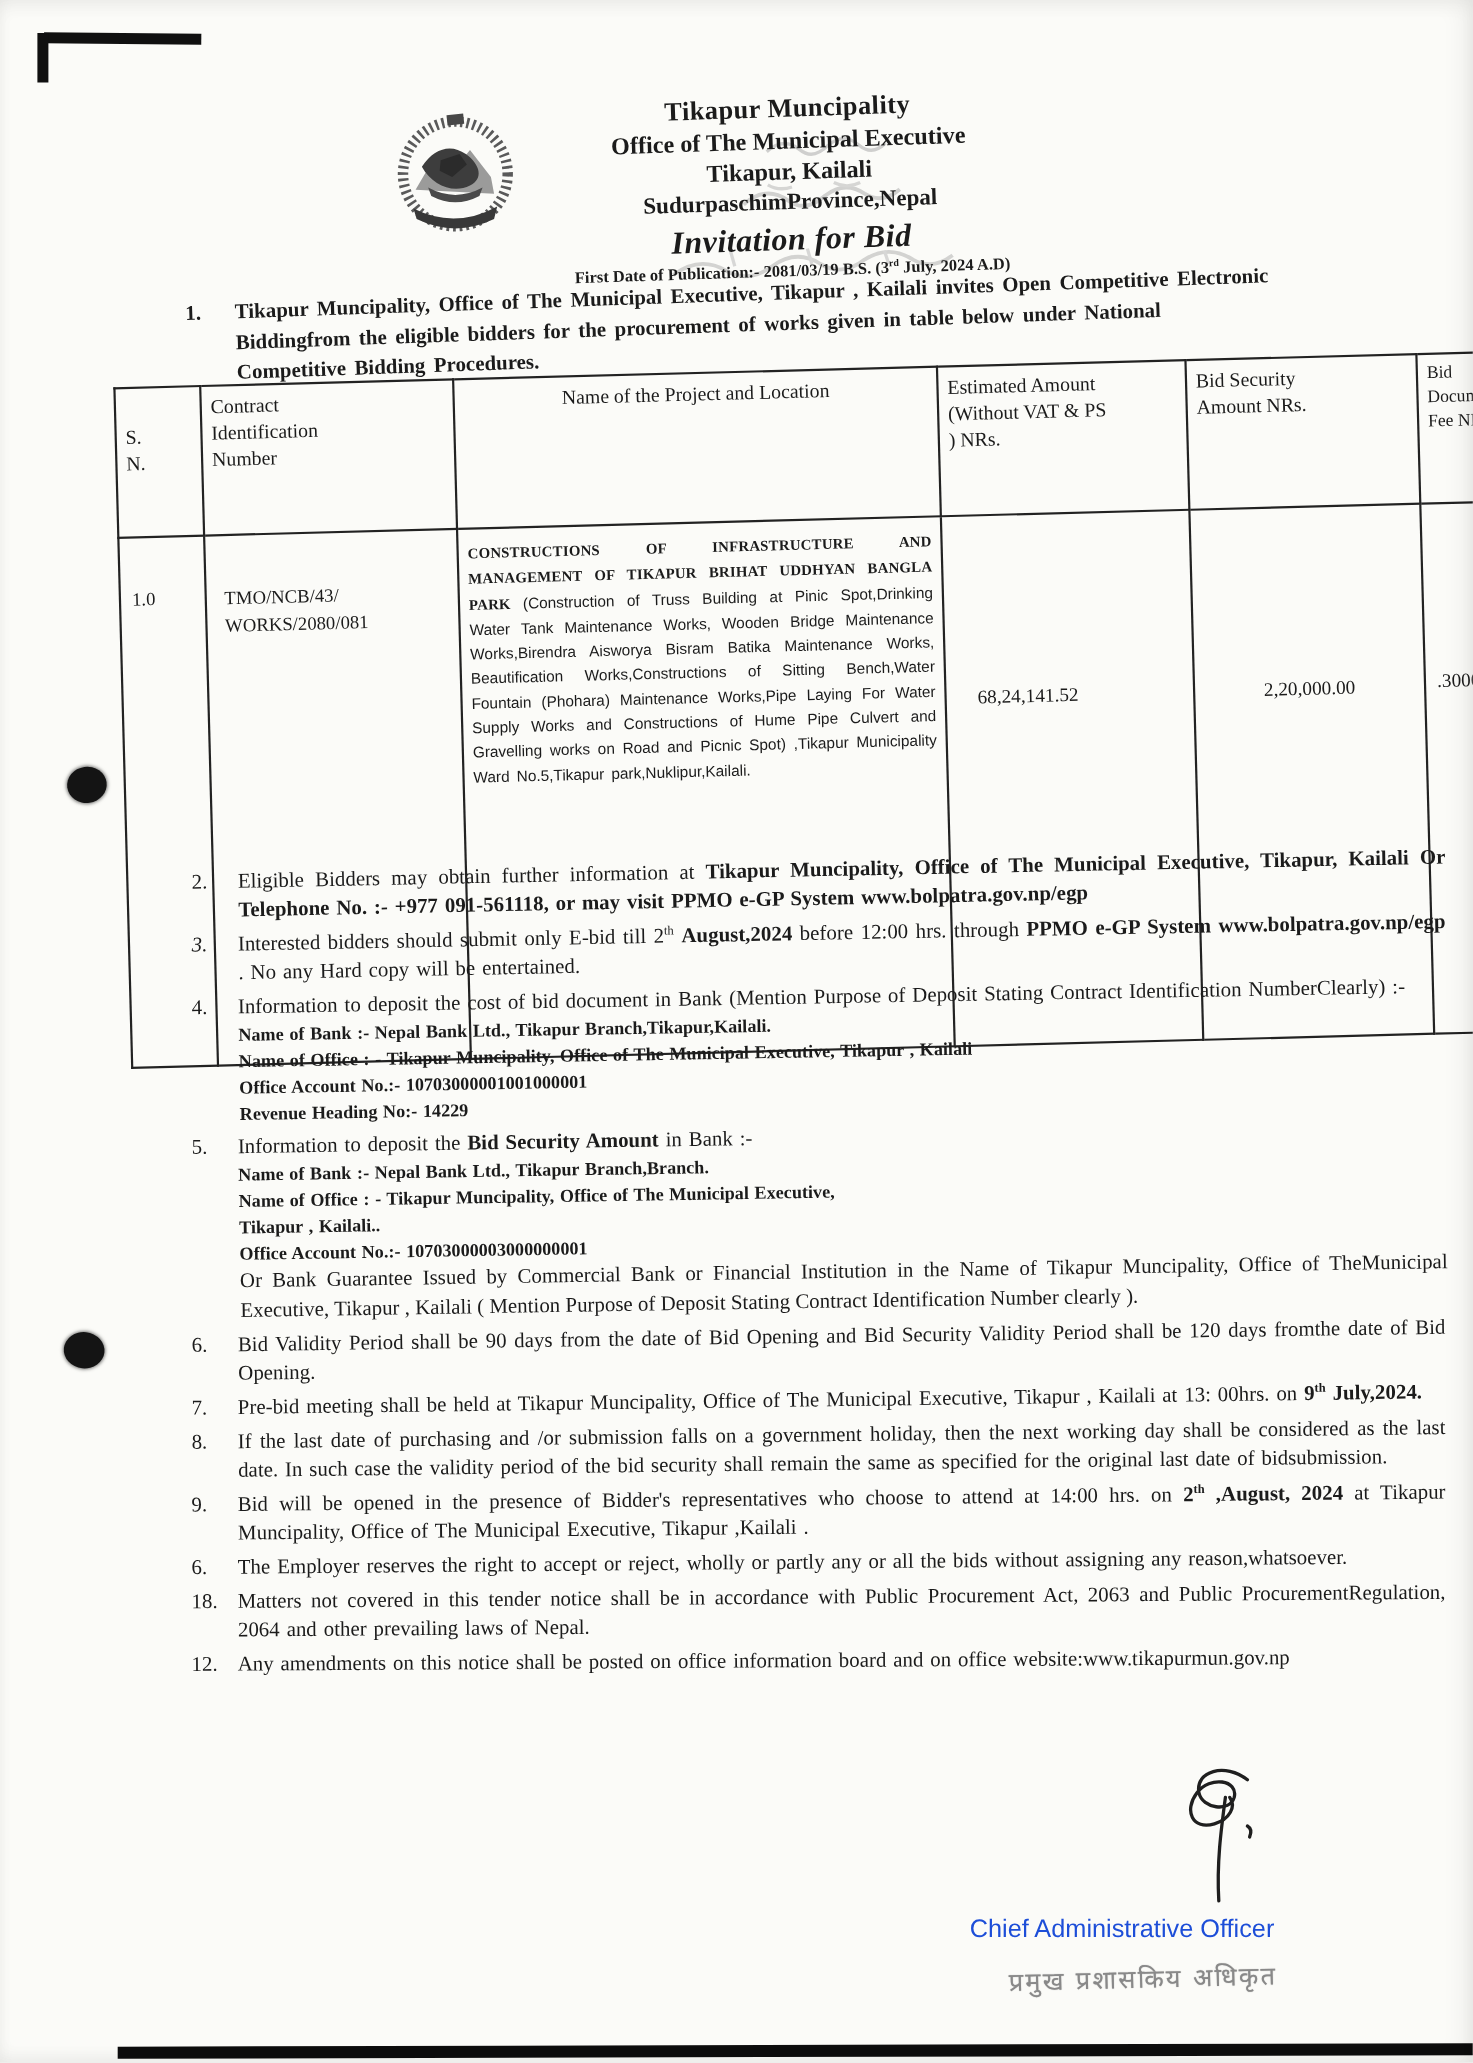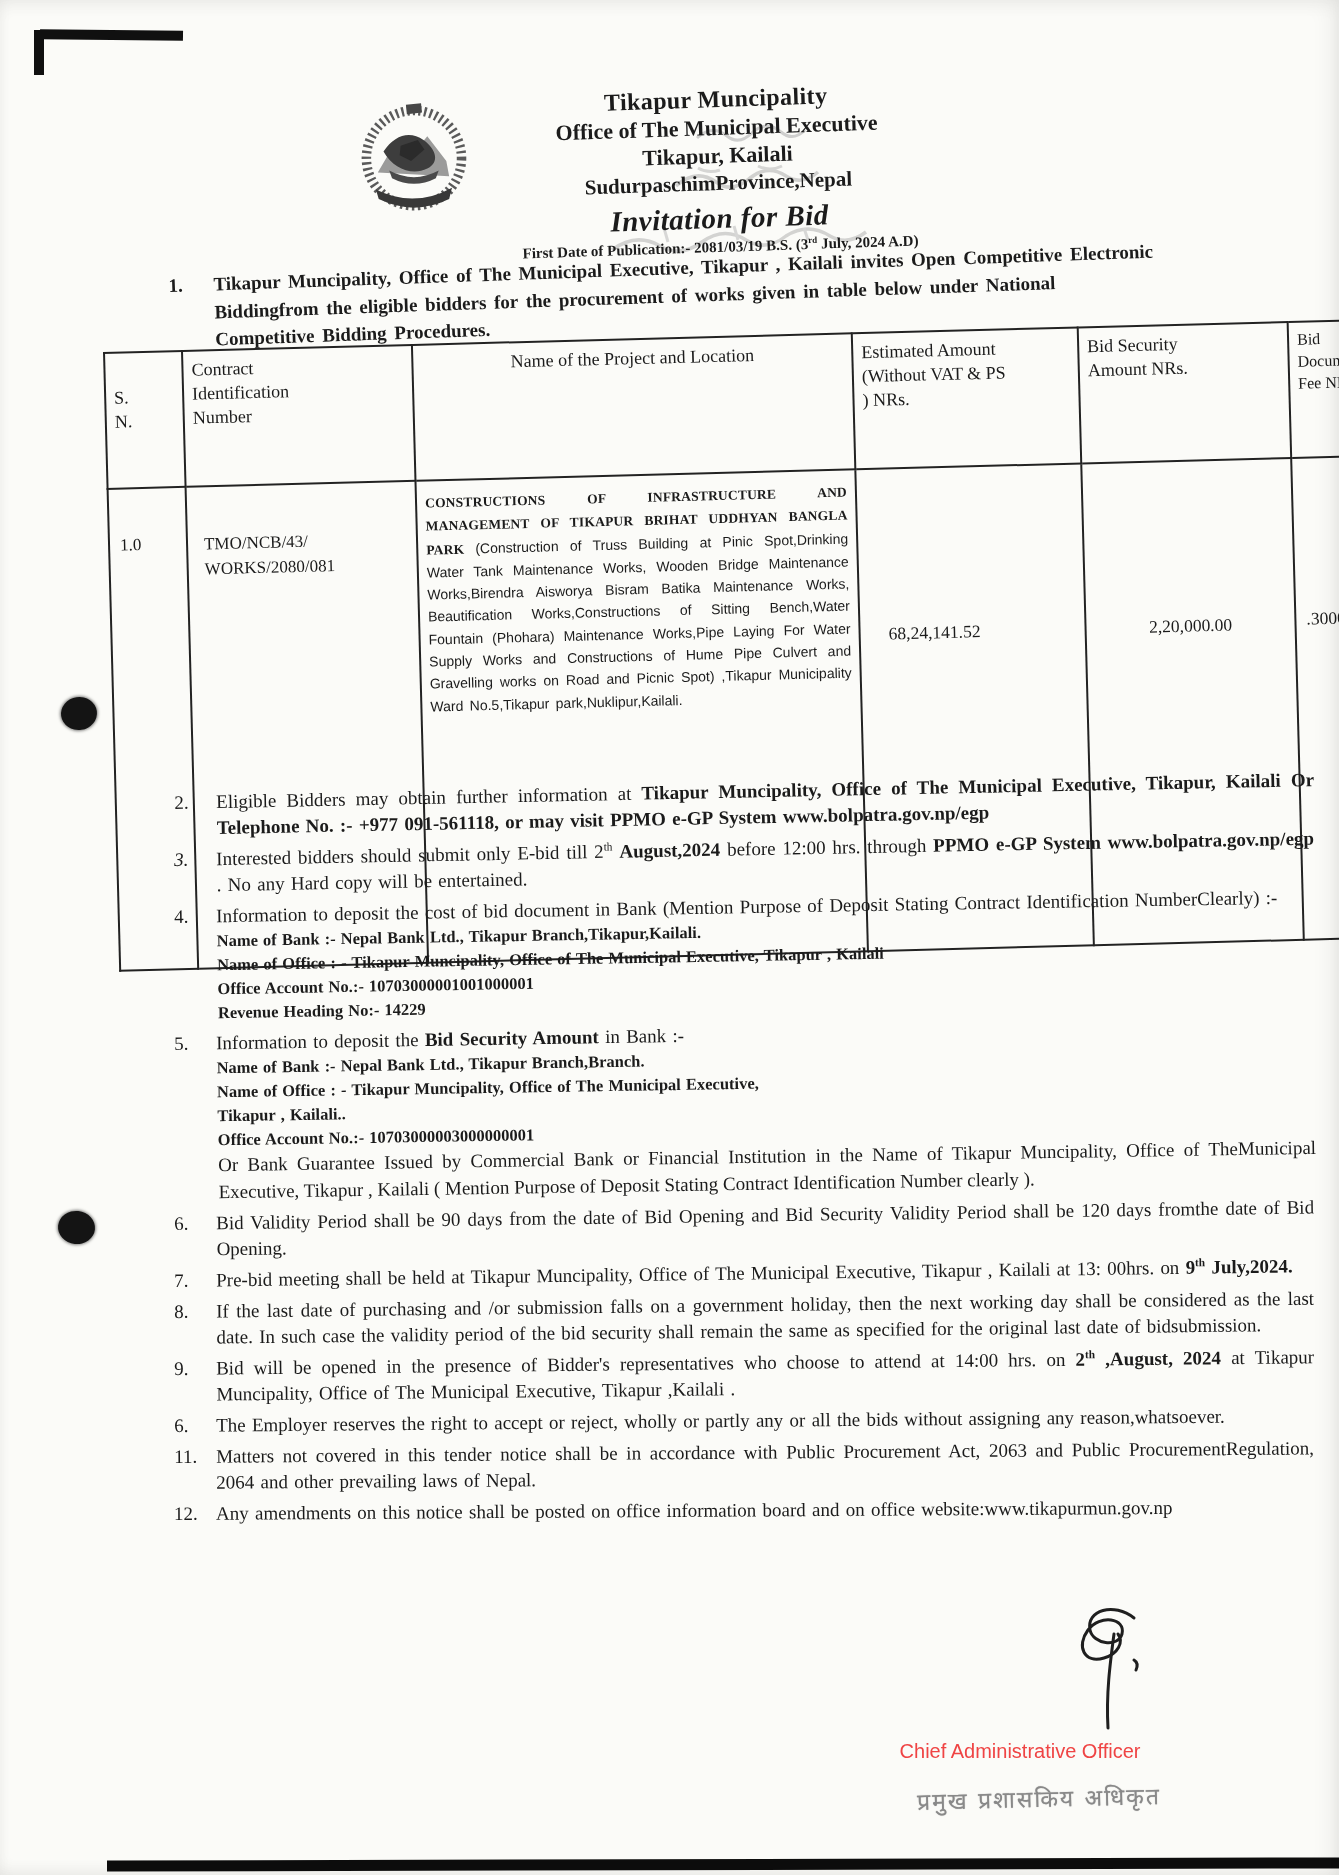--- a/index.html
+++ b/index.html
@@ -56,21 +56,21 @@
   #notice-list{position:absolute;left:172px;top:790px;width:1142px;}
   .item{display:grid;grid-template-columns:44px 1fr;margin-bottom:5px;font-size:19px;line-height:26px;transform-origin:left top;}
   .item .num{padding-left:2px;}
   .item .main{text-align:justify;word-spacing:1.5px;}
   .item .sub{font-weight:bold;font-size:16.5px;line-height:24px;word-spacing:1px;}
   .item .tail{text-align:justify;line-height:26.5px;}
 
   
   .sig{position:absolute;left:1030px;top:1602px;width:120px;height:150px;}
   .cao{position:absolute;left:870px;top:1740px;width:300px;text-align:center;
-       font-family:"Liberation Sans",sans-serif;font-size:20px;color:#ef4444;}
+       font-family:"Liberation Sans",sans-serif;font-size:23px;color:#1d4ed8;}
   .npstamp{position:absolute;left:874px;top:1782px;width:330px;text-align:center;
        font-family:"DejaVu Sans",sans-serif;font-size:23px;color:#767676;opacity:.85;
        letter-spacing:2px;transform:rotate(-1.4deg);text-shadow:0 0 1px #9a9a9a;}
 </style>
 </head>
 <body>
 
 <div class="page">
 
   <div class="corner-h"></div>
@@ -225,21 +225,21 @@
           <div class="main"><span>Bid will be opened in the presence of Bidder's representatives who choose to attend at 14:00 hrs. on </span><span class="b">2</span><sup class="b">th</sup><span class="b"> ,August, 2024</span><span> at Tikapur Muncipality, Office of The Municipal Executive, Tikapur ,Kailali .</span></div>
         </div>
       </div>
       <div class="item" style="transform: rotate(-0.51deg);">
         <div class="num">6.</div>
         <div class="ibody">
           <div class="main"><span>The Employer reserves the right to accept or reject, wholly or partly any or all the bids without assigning any reason,whatsoever.</span></div>
         </div>
       </div>
       <div class="item" style="transform: rotate(-0.43deg);">
-        <div class="num">11.</div>
+        <div class="num">18.</div>
         <div class="ibody">
           <div class="main"><span>Matters not covered in this tender notice shall be in accordance with Public Procurement Act, 2063 and Public ProcurementRegulation, 2064 and other prevailing laws of Nepal.</span></div>
         </div>
       </div>
       <div class="item" style="transform: rotate(-0.35deg);">
         <div class="num">12.</div>
         <div class="ibody">
           <div class="main"><span>Any amendments on this notice shall be posted on office information board and on office website:www.tikapurmun.gov.np</span></div>
         </div>
       </div>

